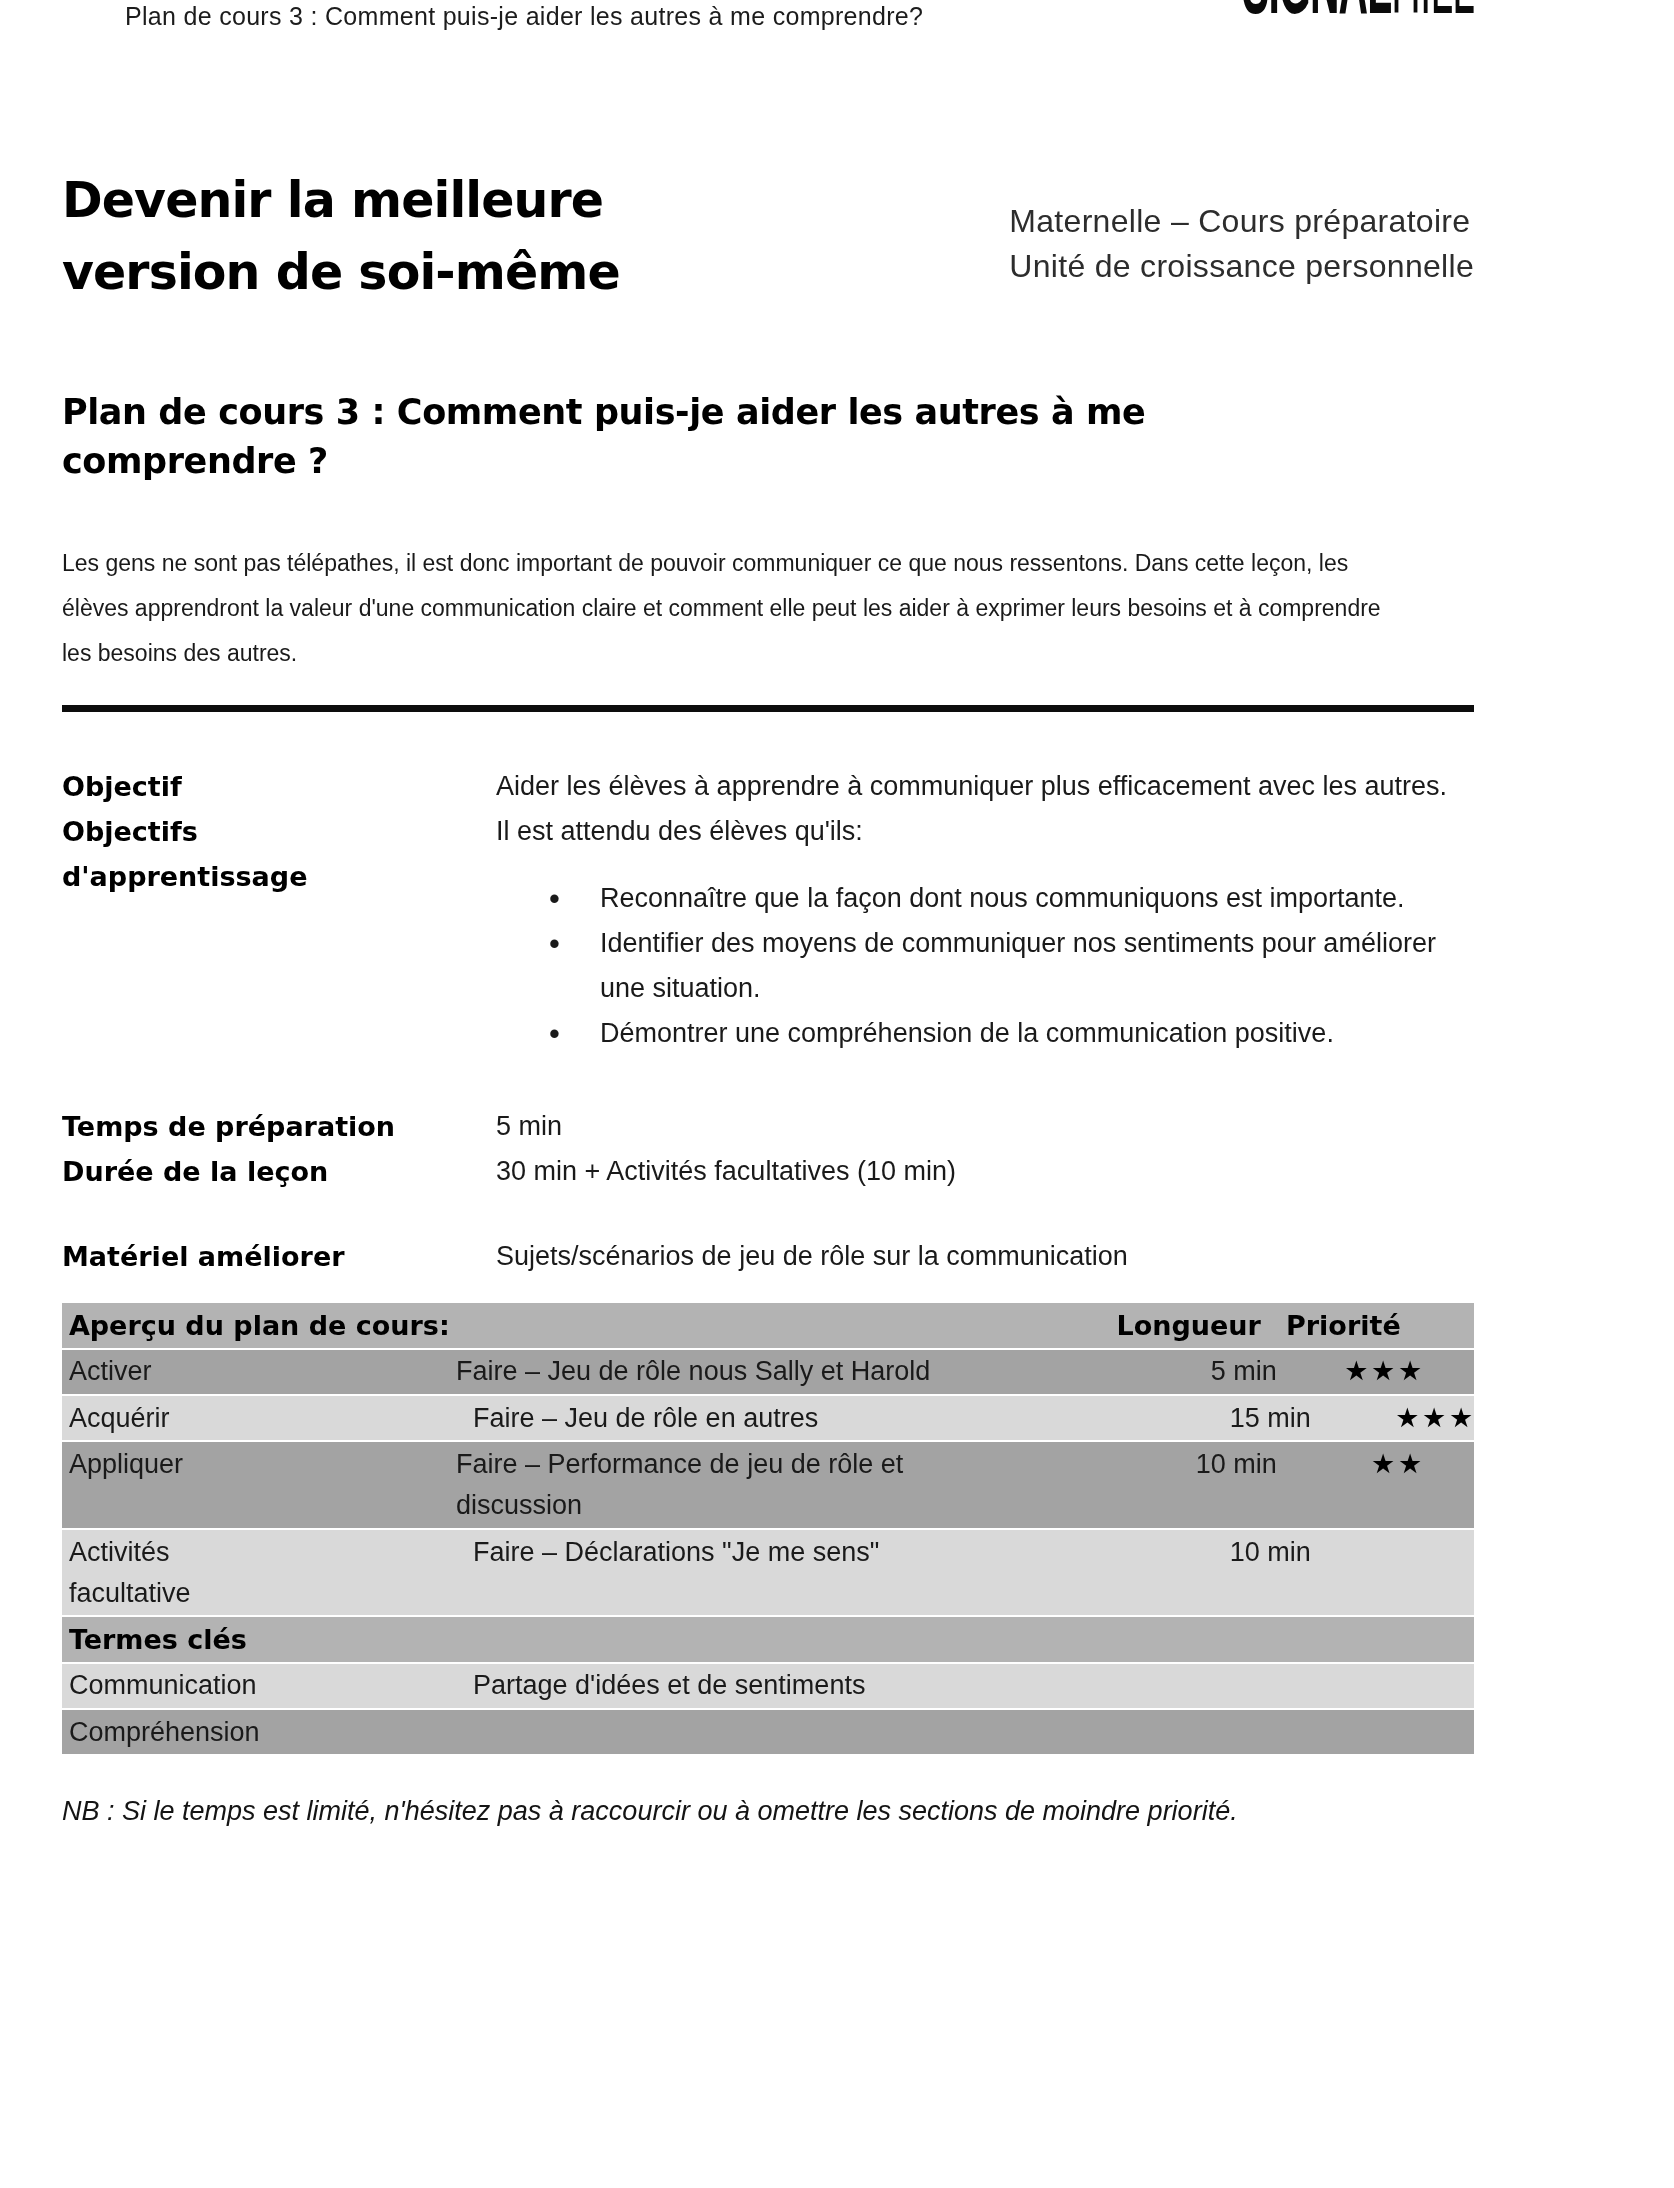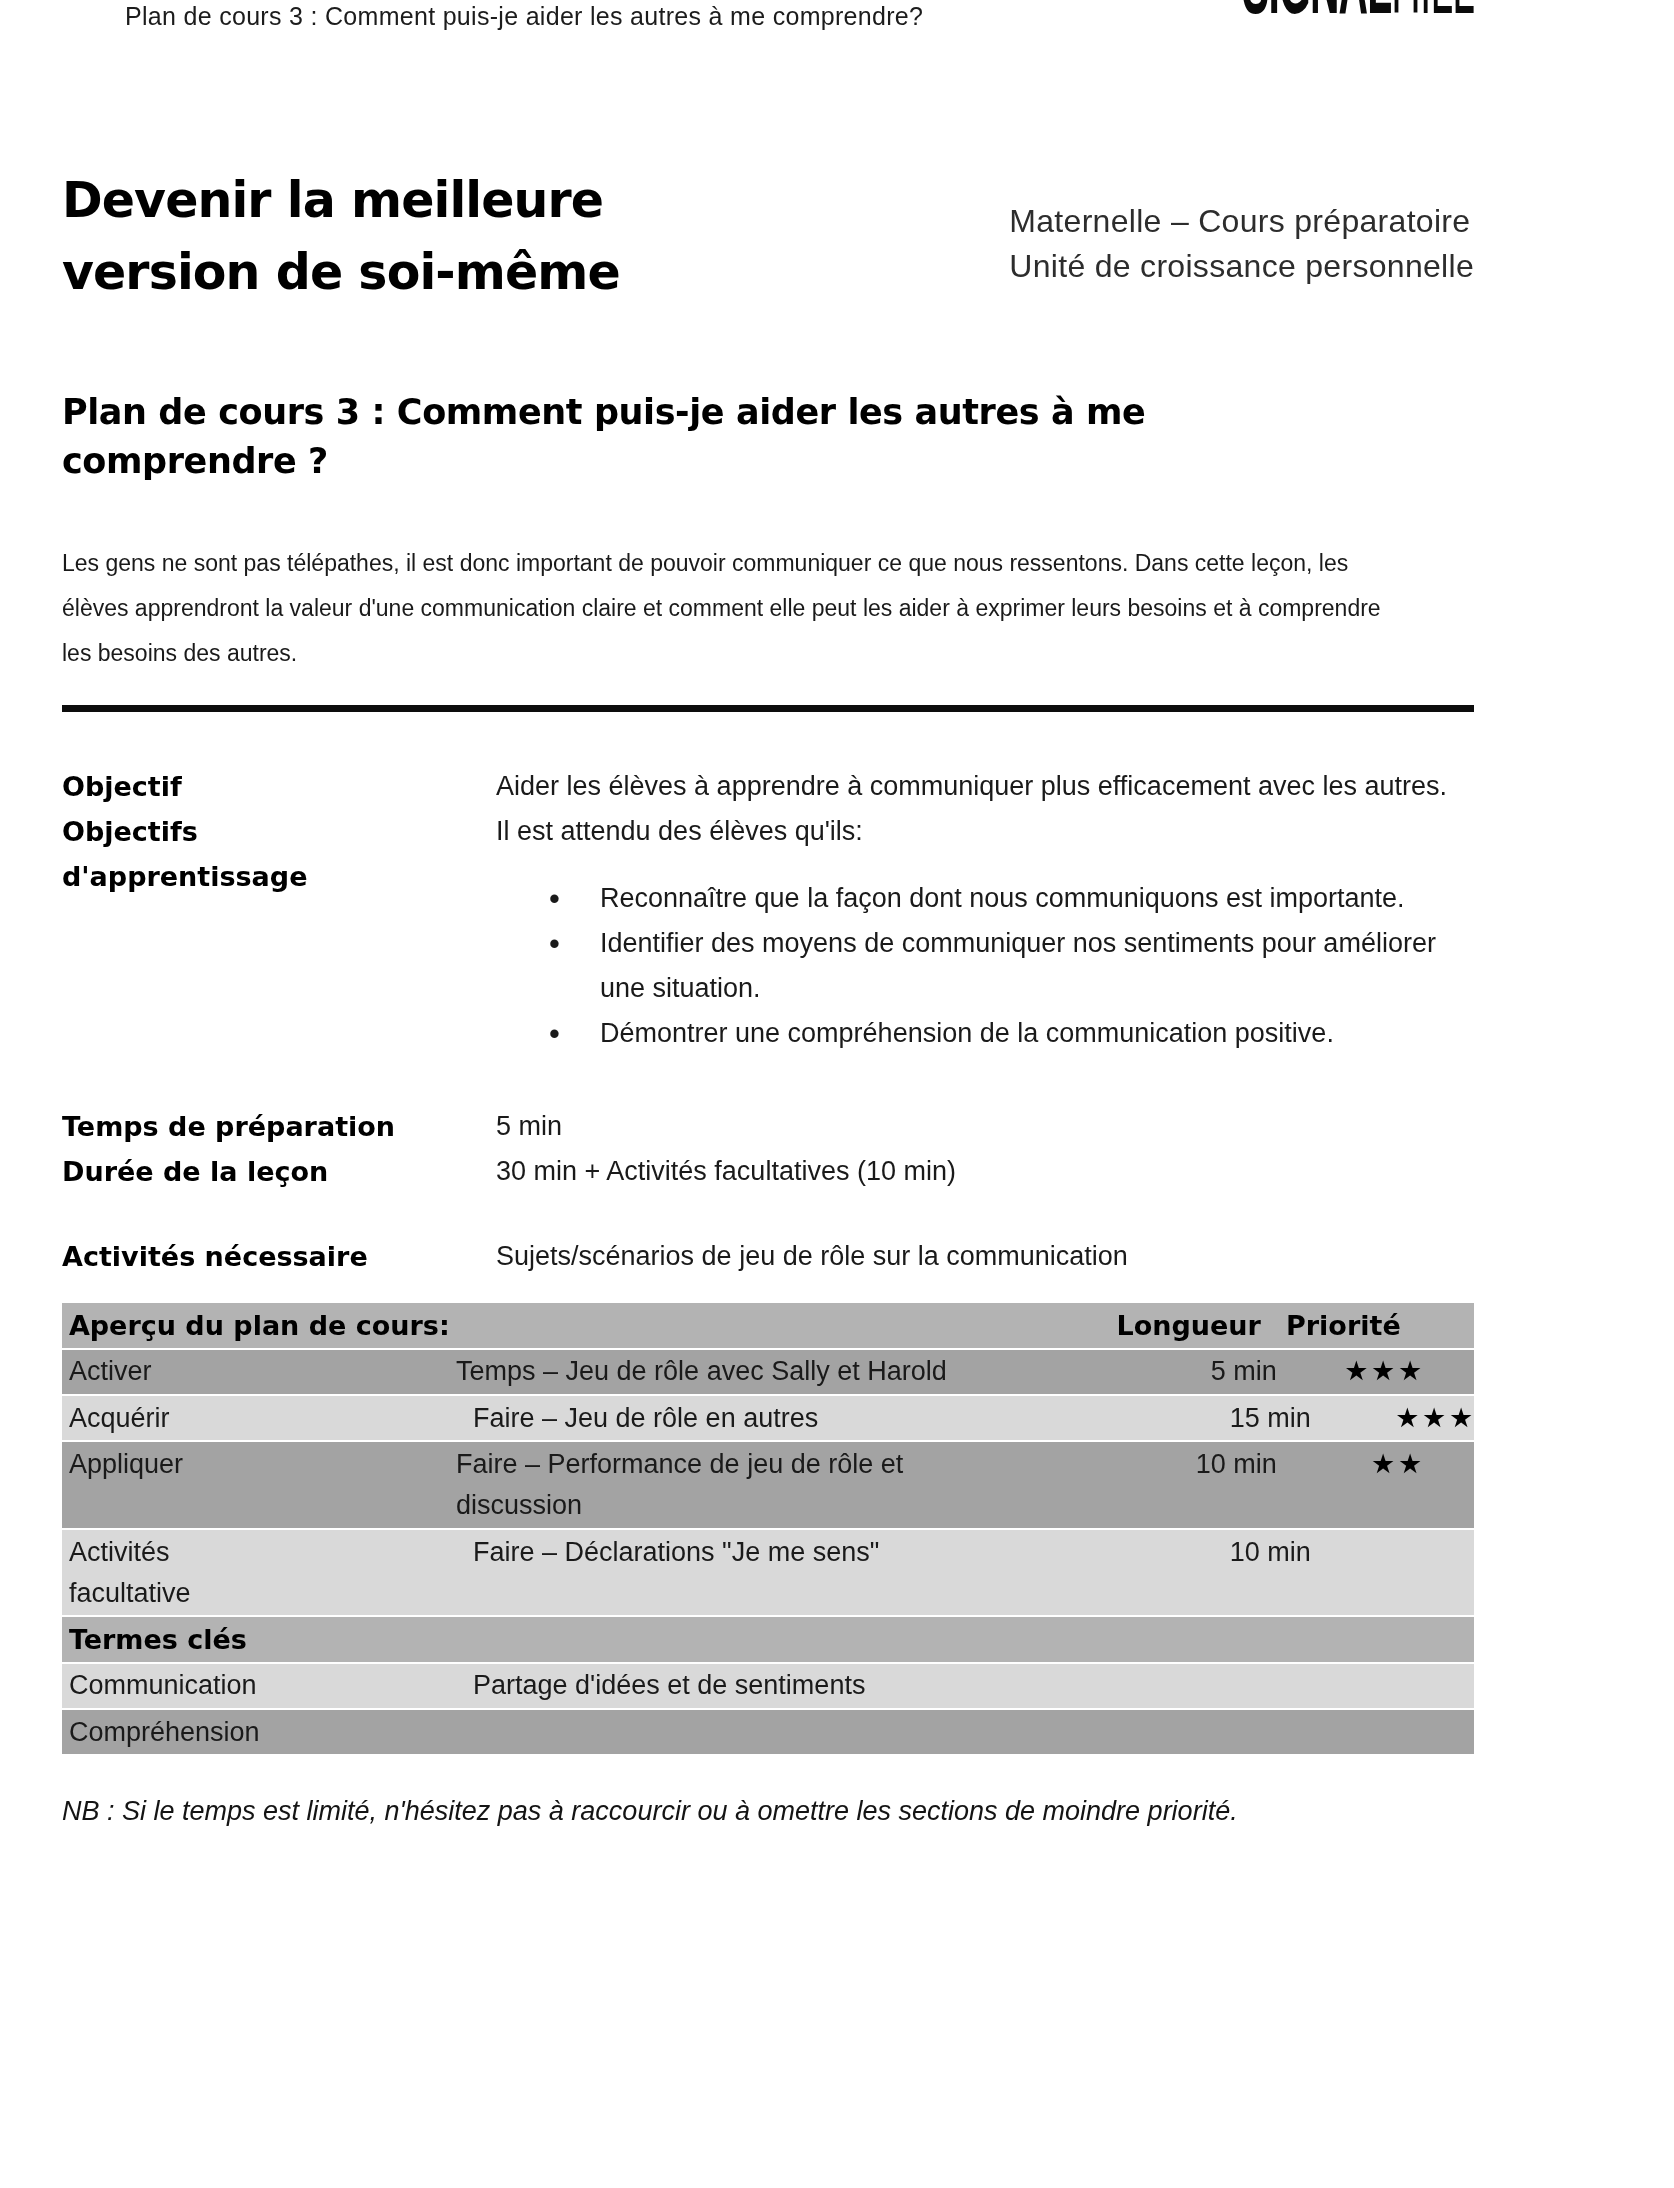--- a/index.html
+++ b/index.html
@@ -117,37 +117,37 @@
     </div>
 
     <div class="dgrid pair">
       <div class="dlabel">Temps de préparation</div>
       <div class="dvalue">5 min</div>
       <div class="dlabel">Durée de la leçon</div>
       <div class="dvalue">30 min + Activités facultatives (10 min)</div>
     </div>
 
     <div class="dgrid mat">
-      <div class="dlabel">Activités nécessaire</div>
+      <div class="dlabel">Matériel améliorer</div>
       <div class="dvalue">Sujets/scénarios de jeu de rôle sur la communication</div>
     </div>
 
   </div>
 
   <div class="otable">
 
     <div class="trow thead">
       <div class="c1">Aperçu du plan de cours:</div>
       <div class="c3">Longueur</div>
       <div class="c4">Priorité</div>
     </div>
 
     <div class="trow shade-white">
       <div class="c1">Activer</div>
-      <div class="c2 activity">Temps – Jeu de rôle avec Sally et Harold</div>
+      <div class="c2 activity">Faire – Jeu de rôle nous Sally et Harold</div>
       <div class="c3">5 min</div>
       <div class="c4 stars">★★★</div>
     </div>
 
     <div class="trow shade-light">
       <div class="c1">Acquérir</div>
       <div class="c2 activity">Faire – Jeu de rôle en autres</div>
       <div class="c3">15 min</div>
       <div class="c4 stars">★★★</div>
     </div>

